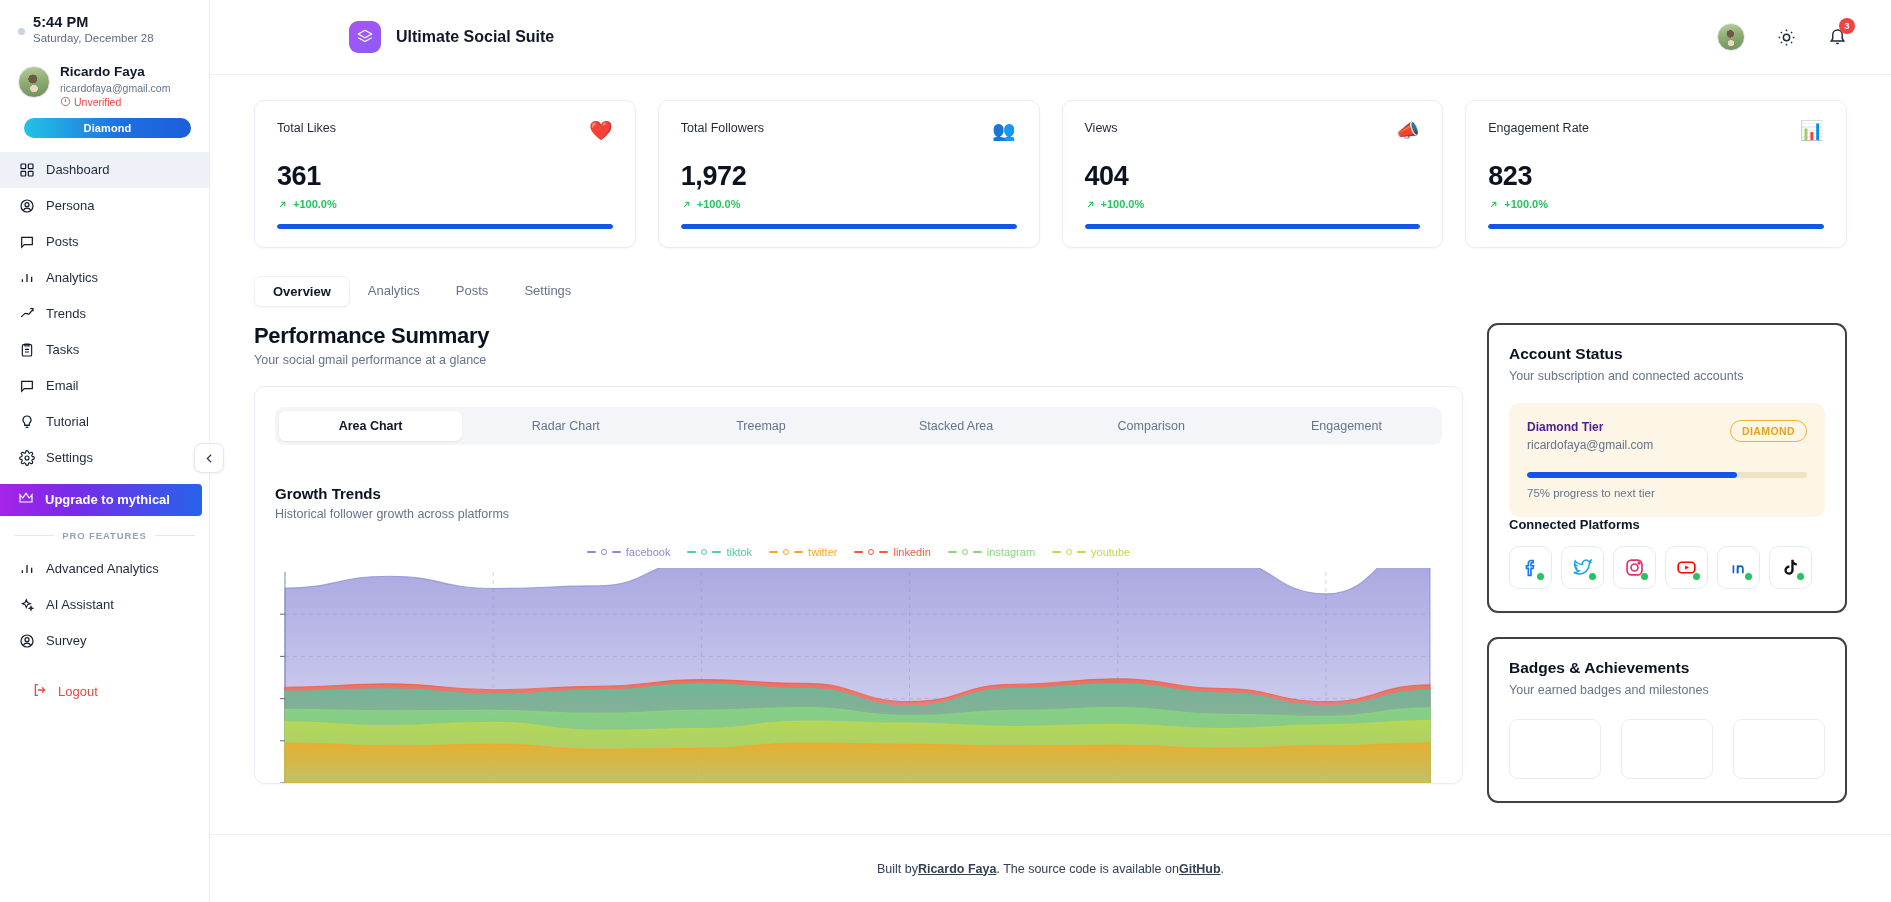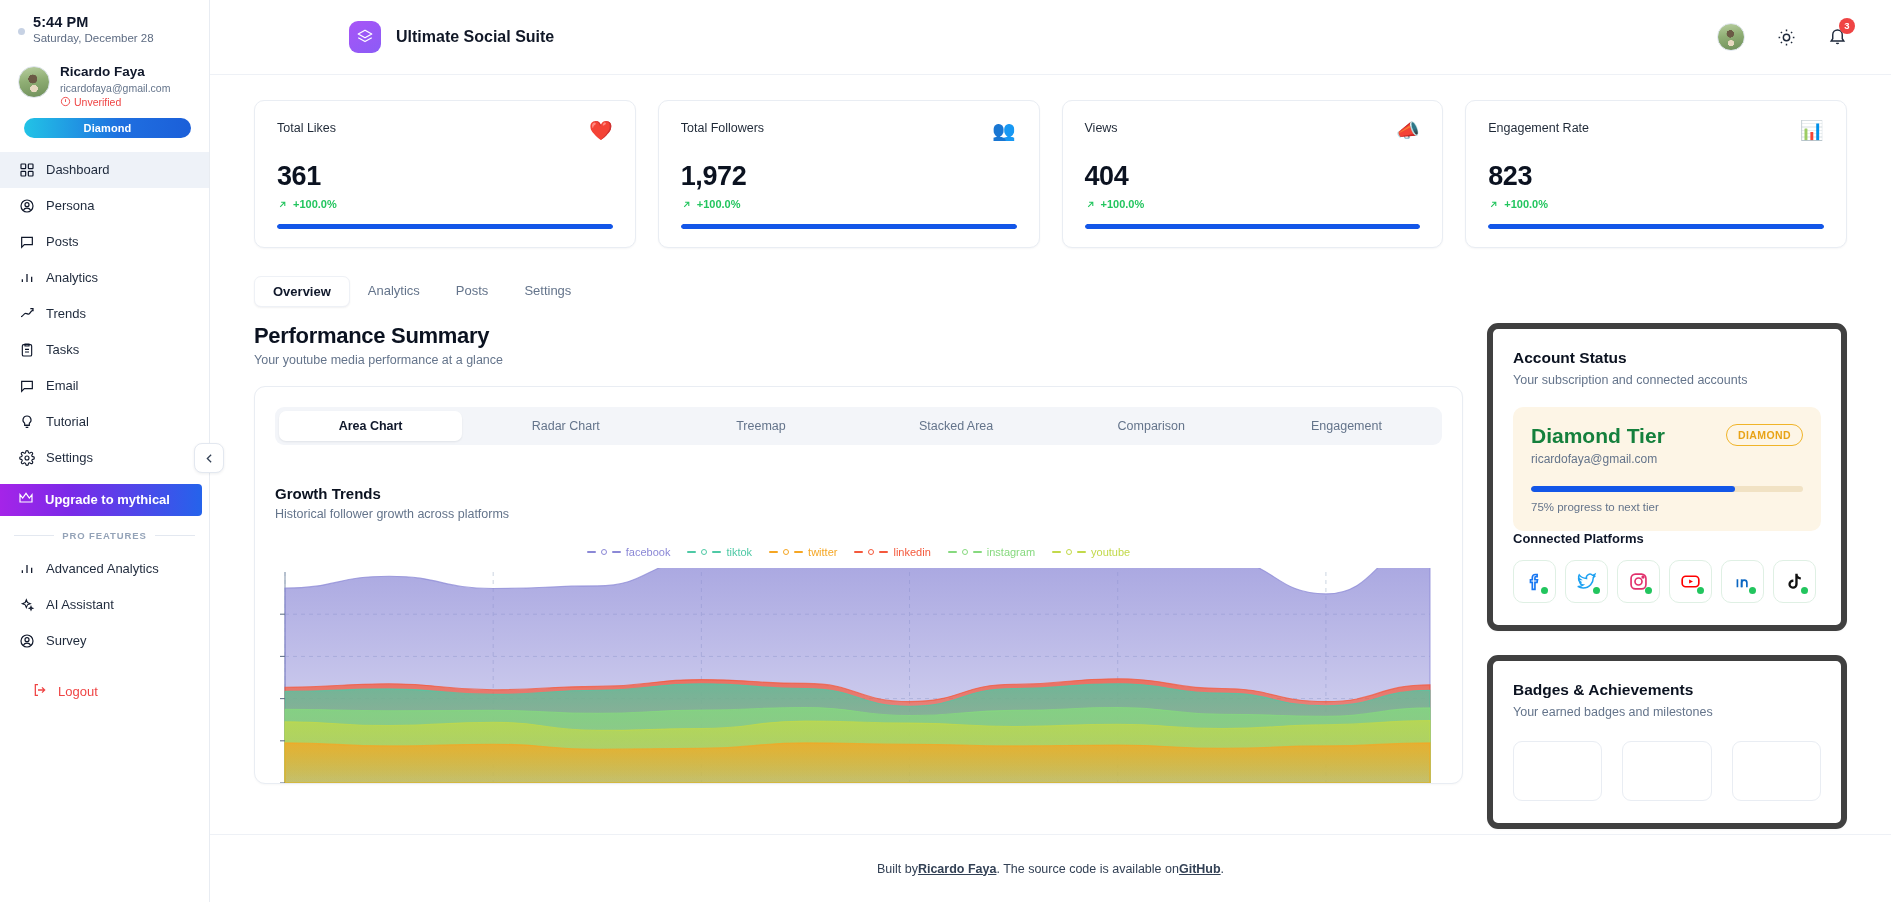--- a/index.html
+++ b/index.html
@@ -157,28 +157,28 @@
 
   .legend { display: flex; justify-content: center; gap: 17px; margin-top: 25px; }
   .lg { display: flex; align-items: center; gap: 5px; font-size: 11px; cursor: pointer; }
   .lg .dash { width: 9px; height: 2px; border-radius: 1px; }
   .lg .ring { width: 6px; height: 6px; border-radius: 50%; border: 1.6px solid currentColor; background: #fff; }
 
   .chart-box { margin-top: 10px; height: 215px; position: relative; overflow:hidden; }
   .chart-box svg { display:block; }
 
   
-  .rcard { border: 6px solid #404040; border-radius: 11px; background: #fff; padding: 20px 20px 22px 20px; box-shadow: 0 1px 2px rgba(16,24,40,.03); }
+  .rcard { border: 2px solid #404040; border-radius: 11px; background: #fff; padding: 20px 20px 22px 20px; box-shadow: 0 1px 2px rgba(16,24,40,.03); }
   .rcard + .rcard { margin-top: 24px; }
   .rc-title { font-size: 15.5px; font-weight: 700; color: #0b1220; }
   .rc-sub { font-size: 12.5px; color: #64748b; margin-top: 6px; }
 
   .tier-box { margin-top: 20px; background: #fdf5e6; border-radius: 10px; padding: 17px 18px 18px 18px; }
   .tier-top { display: flex; align-items: flex-start; justify-content: space-between; }
-  .tier-name { font-size: 21px; font-weight: 700; color: #15803d; }
+  .tier-name { font-size: 12px; font-weight: 700; color: #4c1d95; }
   .tier-mail { font-size: 12px; color: #64748b; margin-top: 4px; }
   .tier-pill {
     border: 1px solid #f0b429; color: #e8a317; font-size: 10.5px; font-weight: 700;
     border-radius: 11px; padding: 4px 11px; letter-spacing: .4px;
   }
   .tier-bar { margin-top: 20px; height: 6px; border-radius: 4px; background: #f1e2c4; overflow: hidden;}
   .tier-bar > i { display: block; height: 100%; background: #1356e8; border-radius: 4px; }
   .tier-note { font-size: 11.5px; color: #64748b; margin-top: 9px; }
 
   .cp-title { font-size: 13px; font-weight: 600; color: #0f172a; }
@@ -482,21 +482,21 @@
         <div class="mtab active">Overview</div>
         <div class="mtab">Analytics</div>
         <div class="mtab">Posts</div>
         <div class="mtab">Settings</div>
       </div>
 
       <div class="cols">
 
         <div class="col-left">
           <div class="page-title">Performance Summary</div>
-          <div class="page-sub">Your youtube media performance at a glance</div>
+          <div class="page-sub">Your social gmail performance at a glance</div>
 
           <div class="panel">
             <div class="chart-tabs">
               <div class="ctab active">Area Chart</div>
               <div class="ctab">Radar Chart</div>
               <div class="ctab">Treemap</div>
               <div class="ctab">Stacked Area</div>
               <div class="ctab">Comparison</div>
               <div class="ctab">Engagement</div>
             </div>

